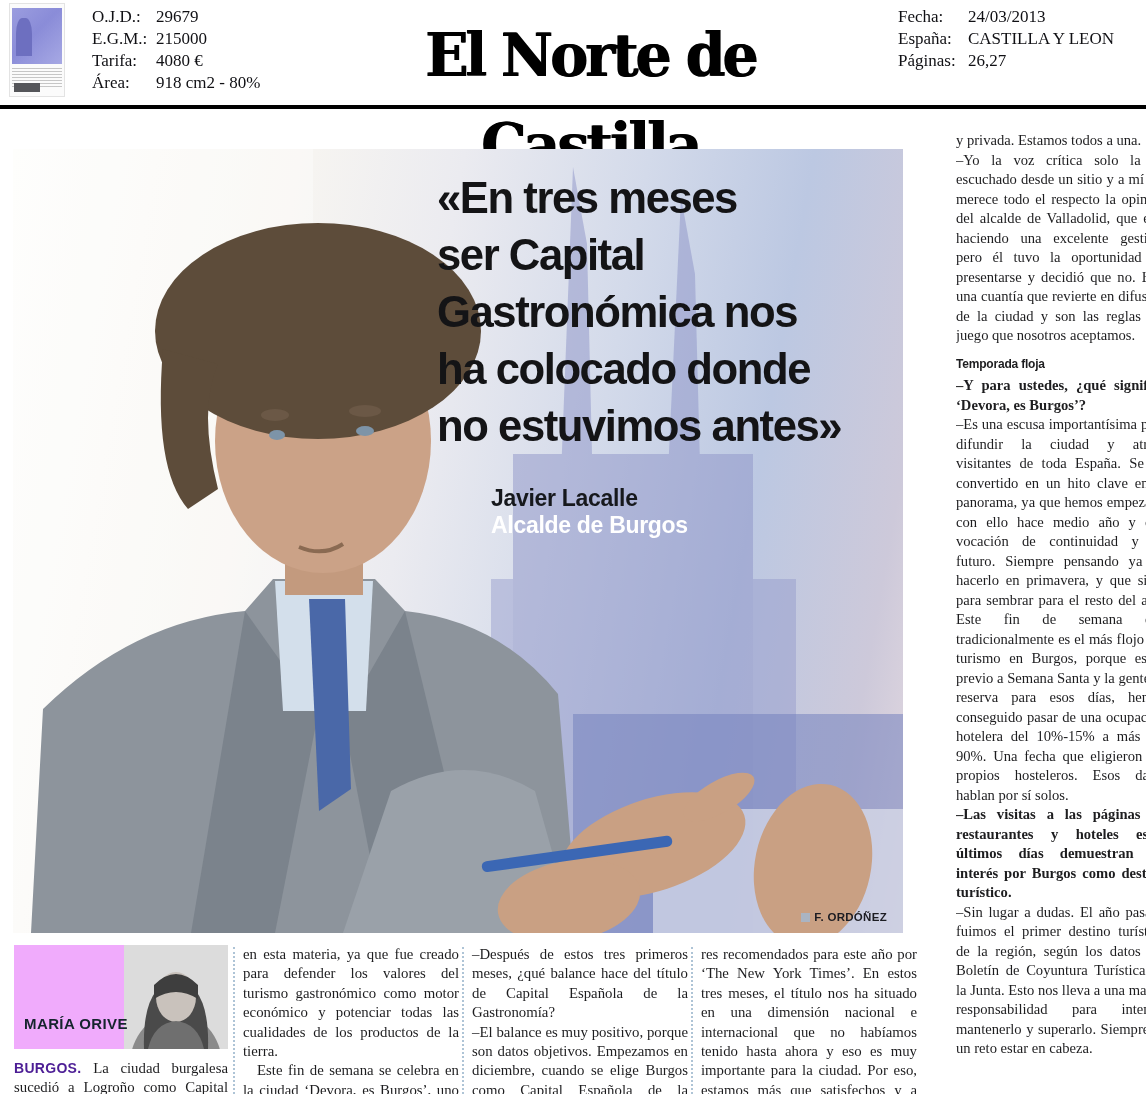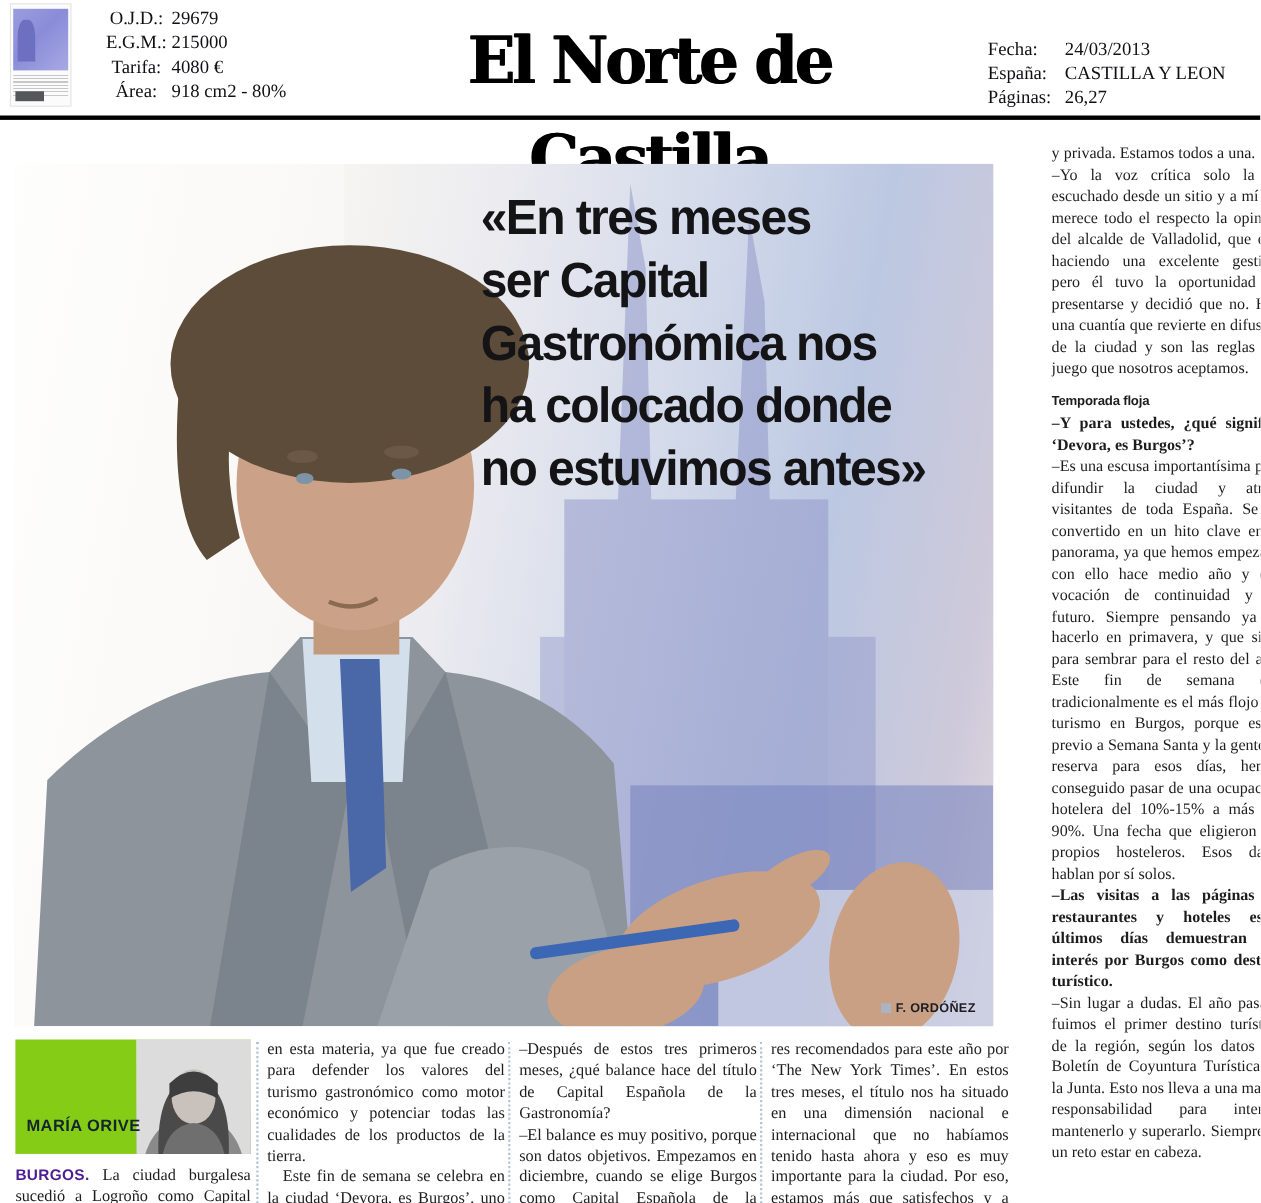--- a/index.html
+++ b/index.html
@@ -9,24 +9,24 @@
   
   .thumb{position:absolute;left:10px;top:4px;width:54px;height:92px;background:#fbfbfb;box-shadow:0 0 0 1px #e3e3e3;}
   .thumb-img{position:absolute;left:2px;top:4px;right:2px;height:56px;background:linear-gradient(135deg,#9b9ddf 0%,#8a8cd8 45%,#a7a9e4 100%);}
   .thumb-fig{position:absolute;left:4px;top:10px;width:16px;height:38px;background:#6d6fc0;border-radius:40% 40% 0 0;}
   .thumb-lines{position:absolute;left:2px;top:64px;right:2px;height:20px;
      background:repeating-linear-gradient(180deg,#b9b9b9 0 1px,transparent 1px 3px);opacity:.8;}
   .thumb-block{position:absolute;left:4px;bottom:4px;width:26px;height:9px;background:#55565a;}
 
   .meta-rows{position:absolute;top:6px;font-size:17px;line-height:22px;color:#101014;}
   .metrics{left:92px;}
-  .publication{left:898px;margin-top:28px;}
+  .publication{left:898px;}
   .meta-row{white-space:nowrap;}
   .meta-label{display:inline-block;}
-  .metrics .meta-label{width:64px;text-align:center;}
+  .metrics .meta-label{width:64px;}
   .publication .meta-label{width:70px;}
   .meta-value{display:inline-block;}
 
   .masthead{position:absolute;left:323px;top:14px;width:534px;text-align:center;
     font-family:"DejaVu Serif",serif;font-weight:bold;font-size:57px;line-height:86px;color:#000;
     letter-spacing:-3px;transform:scaleY(1.04);text-shadow:1px 0 0 #000;}
 
   .header-rule{position:absolute;left:0;top:105px;width:1146px;height:4px;background:#000;}
 
   
@@ -62,21 +62,21 @@
   .col2{left:243px;}
   .col3{left:472px;}
   .col4{left:701px;}
   .indent{ text-indent:14px; }
   .q{font-weight:normal;}
 
   .vsep{position:absolute;top:947px;height:147px;width:0;border-left:2px dotted #aec4d6;}
   .sep1{left:233px;} .sep2{left:462px;} .sep3{left:691px;}
 
   
-  .byline-box{position:relative;width:214px;height:104px;background:#84cc16;margin-bottom:10px;}
+  .byline-box{position:relative;width:214px;height:104px;background:#f0abfc;margin-bottom:10px;}
   .byline-name{position:absolute;left:10px;bottom:16px;font-family:"Liberation Sans",sans-serif;
      font-weight:bold;font-size:15px;color:#15242e;letter-spacing:.4px;}
   .byline-photo{position:absolute;right:0;top:0;width:104px;height:104px;overflow:hidden;
      background:linear-gradient(180deg,#f0f0f0 0%,#d8d8d8 60%,#bdbdbd 100%);}
   .byline-photo svg{width:100%;height:100%;}
 
   .lead-label{font-family:"Liberation Sans",sans-serif;font-weight:bold;color:#4c1d95;font-size:14px;letter-spacing:.3px;}
 </style>
 </head>
 <body>
@@ -176,20 +176,24 @@
 
         <div class="hl-line">ser Capital</div>
 
         <div class="hl-line">Gastronómica nos</div>
 
         <div class="hl-line">ha colocado donde</div>
 
         <div class="hl-line">no estuvimos antes»</div>
       </div>
 
+    <div class="photo-caption">
+      <div class="cap-name">Javier Lacalle</div>
+      <div class="cap-title">Alcalde de Burgos</div>
+    </div>
 
     <div class="credit">
       <span class="credit-marker"></span><span>F. ORDÓÑEZ</span>
     </div>
   </div>
 
   <div class="right-col">
 
       <p class="rc rc-normal">y privada. Estamos todos a una.</p>
 

